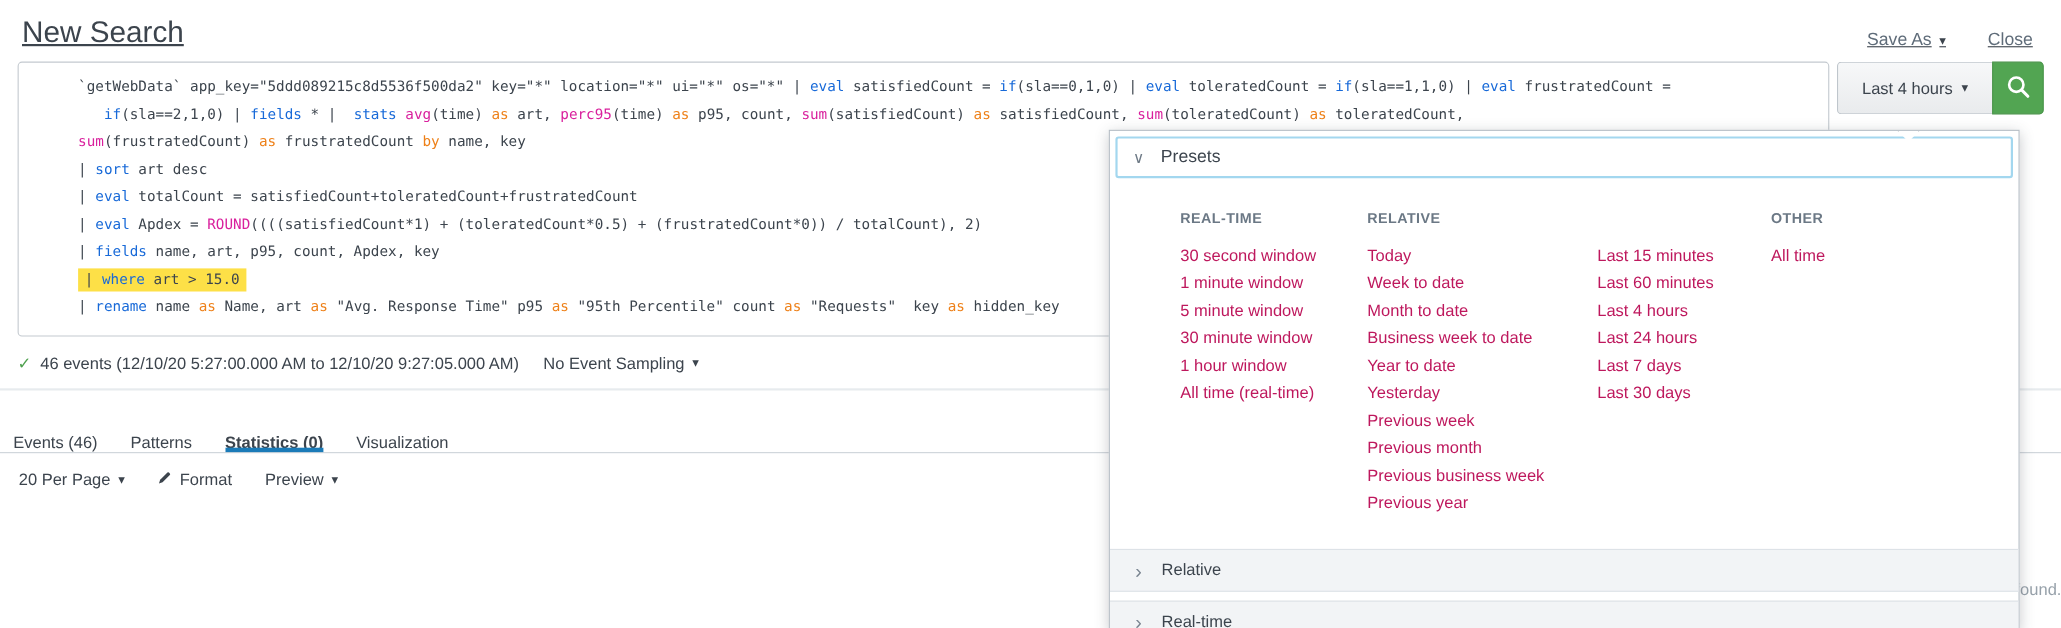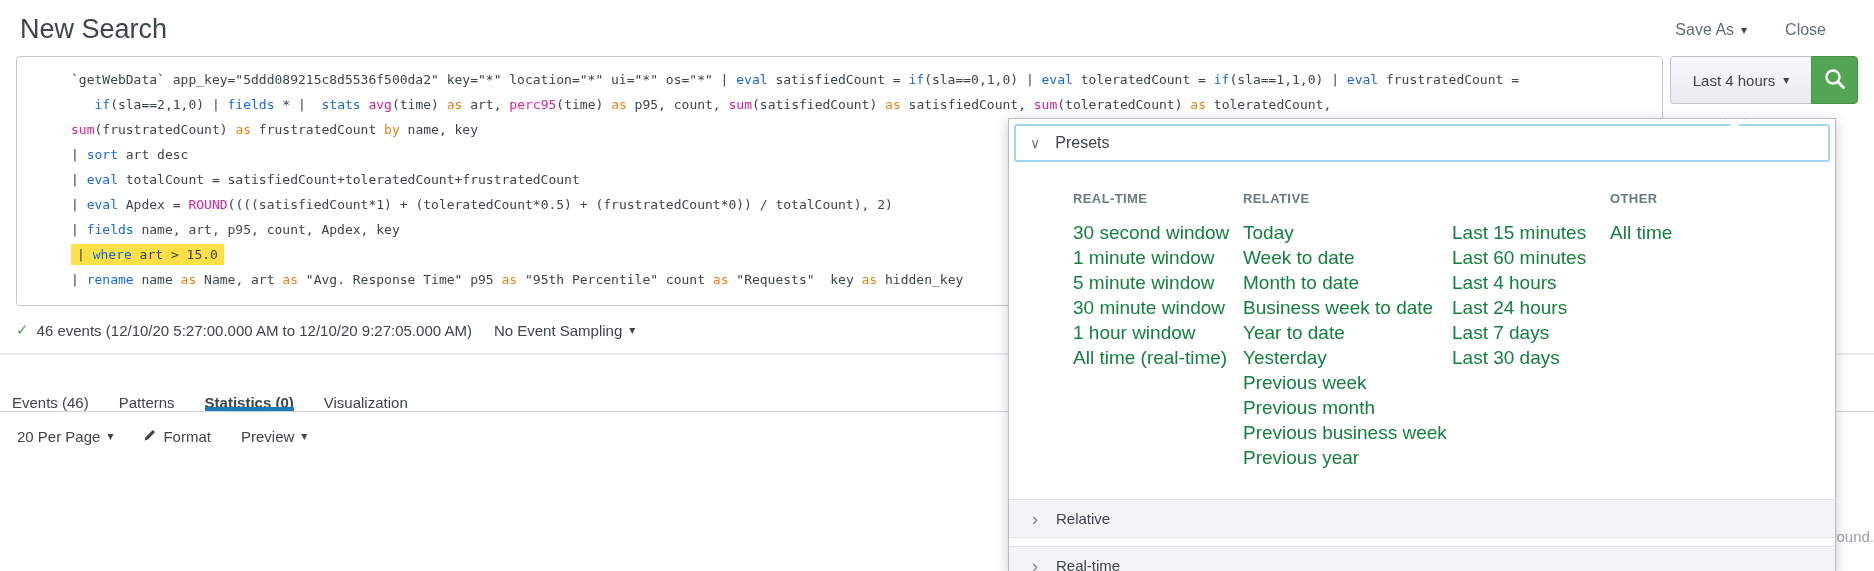--- a/index.html
+++ b/index.html
@@ -1,20 +1,20 @@
 <!DOCTYPE html>
 <html><head>
 <meta charset="utf-8">
 <style>
   html,body{margin:0;padding:0;background:#fff;}
   .page{position:relative;width:1874px;height:571px;overflow:hidden;background:#fff;
         font-family:"Liberation Sans",sans-serif;color:#3c444d;}
 
   
-  .topbar{display:flex;align-items:flex-start;padding:13px 32px 0 20px;}
+  .topbar{display:flex;align-items:flex-end;padding:13px 10px 0 20px;text-decoration:underline;}
   .topbar h1{margin:0;font-size:27px;font-weight:500;color:#3c444d;line-height:33px;}
   .top-actions{margin-left:auto;display:flex;gap:38px;padding-right:16px;font-size:16px;color:#5f6c79;}
   .top-link{cursor:pointer;display:flex;align-items:center;gap:7px;margin-top:8px;}
   .caret{font-size:12px;color:#3c444d;}
 
   
   .search-row{display:flex;align-items:flex-start;margin:10px 16px 0 16px;gap:7px;}
   .search-box{flex:1;box-sizing:border-box;height:250px;border:1px solid #c3c9cf;border-radius:4px;
               background:#fff;padding:10px 12px;overflow:hidden;}
   .query-line{font-family:"DejaVu Sans Mono",monospace;font-size:13px;line-height:25px;
@@ -55,21 +55,21 @@
   .notch{position:absolute;top:-7px;left:719px;width:13px;height:13px;background:#fff;
          border-left:1px solid #b6bec6;border-top:1px solid #b6bec6;transform:rotate(45deg);}
   .presets-header{margin:5px;height:34px;border:2px solid #a3d7ef;border-radius:3px;
                   display:flex;align-items:center;gap:15px;padding:0 14px;font-size:16px;
                   color:#3c444d;cursor:pointer;}
   .chev{color:#6e7a86;font-size:14px;}
   .preset-cols{display:flex;padding:24px 0 0 64px;}
   .pcol{box-sizing:border-box;}
   .pcol .hdr{height:17px;margin-bottom:12px;font-size:13px;font-weight:bold;
              color:#6b7885;letter-spacing:.4px;}
-  .pcol a{display:block;color:#15803d;font-size:19px;line-height:25px;text-decoration:none;cursor:pointer;}
+  .pcol a{display:block;color:#be185d;font-size:15px;line-height:25px;text-decoration:none;cursor:pointer;}
   .w0{width:170px;} .w1{width:209px;} .w2{width:158px;} .w3{width:140px;}
   .acc-row{position:absolute;left:0;right:0;height:39px;box-sizing:border-box;background:#f2f4f6;
            border-top:1px solid #dde2e7;border-bottom:1px solid #dde2e7;display:flex;
            align-items:center;gap:18px;padding:0 23px;font-size:15px;color:#3c444d;cursor:pointer;}
   .acc-chev{color:#7a8591;font-size:18px;line-height:1;}
 </style>
 </head>
 <body>
 
 <div class="page">

